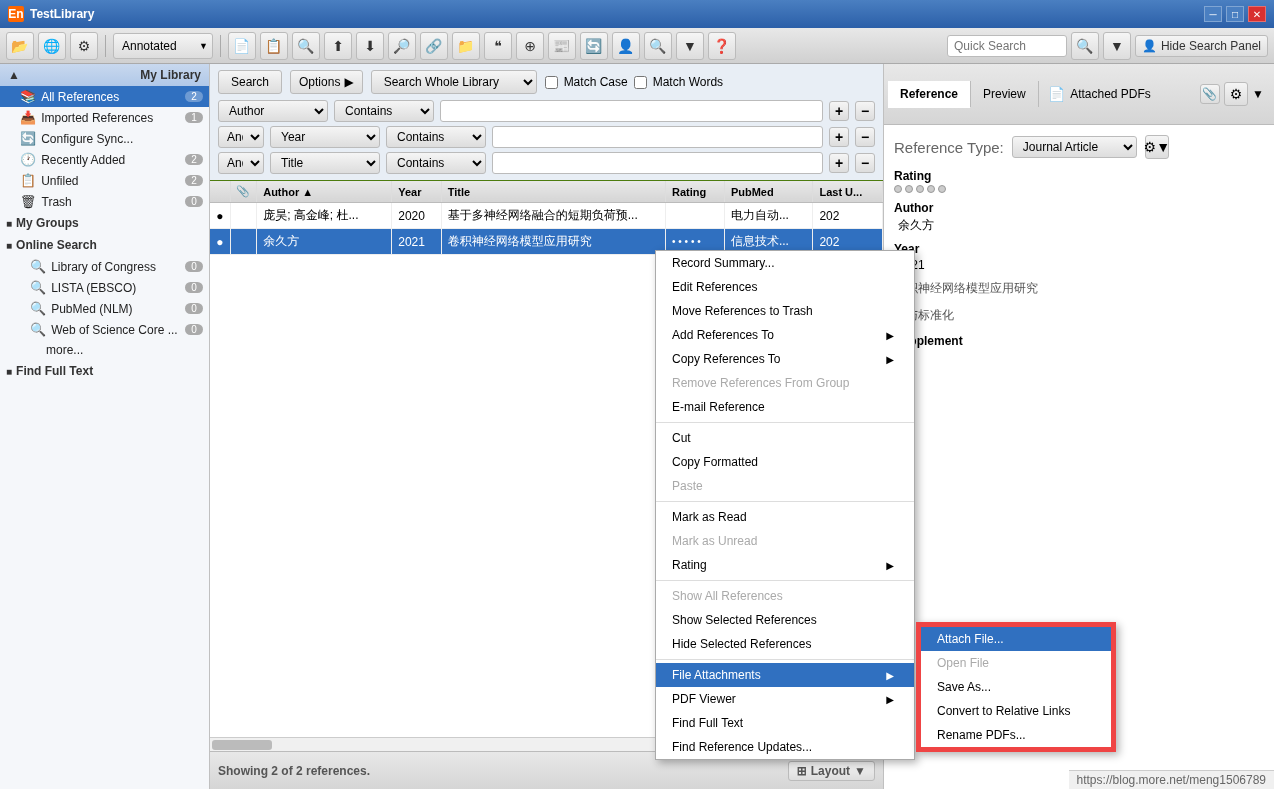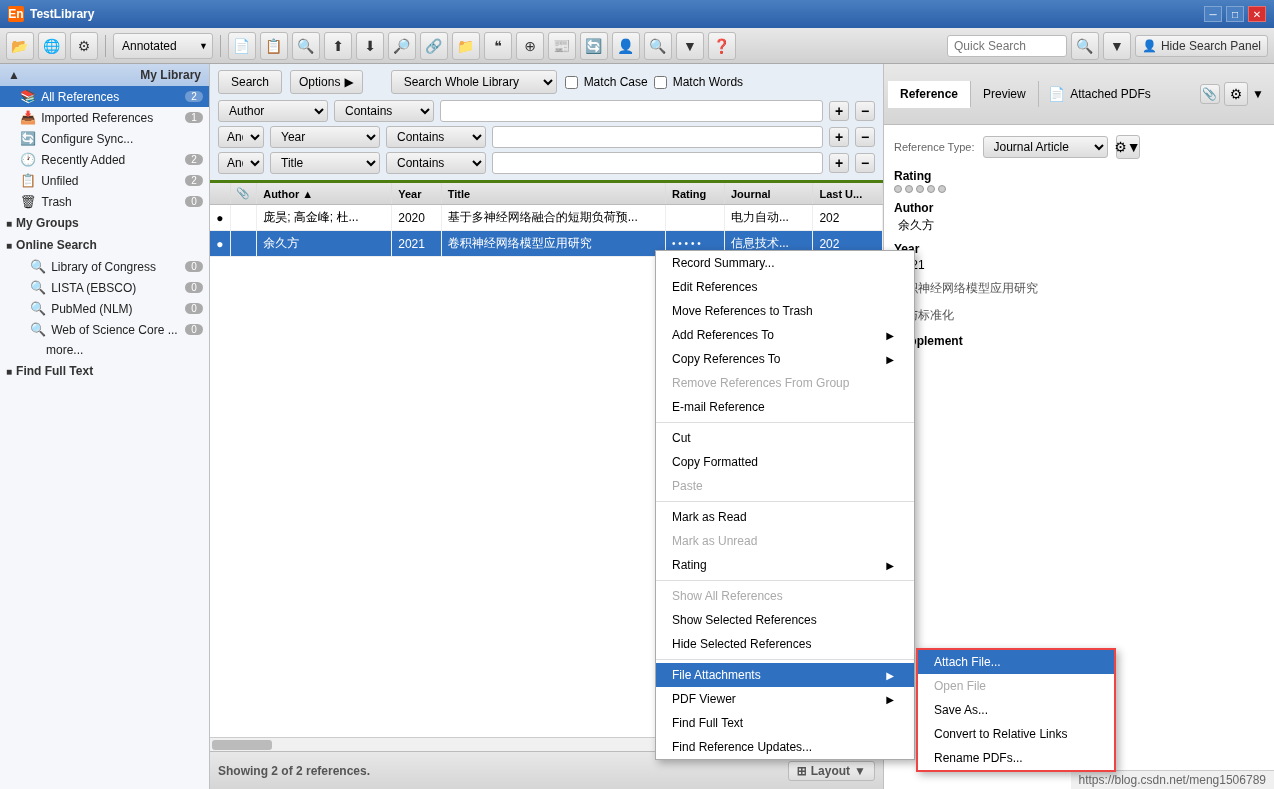--- a/index.html
+++ b/index.html
@@ -137,21 +137,21 @@
       flex: 1;
       display: flex;
       flex-direction: column;
       background: white;
       border-right: 1px solid #c0c0c0;
     }
 
     
     .search-panel {
       background: #e8eef5;
-      border-bottom: 3px solid #4d7c0f;
+      border-bottom: 1px solid #4d7c0f;
       padding: 6px 8px;
     }
     .search-top-row {
       display: flex; align-items: center; gap: 8px;
       margin-bottom: 6px;
     }
     .search-btn {
       background: linear-gradient(to bottom, #f5f5f5, #ddd);
       border: 1px solid #bbb;
       border-radius: 3px;
@@ -169,21 +169,20 @@
       display: flex; align-items: center; gap: 4px;
     }
     .search-scope-dropdown {
       background: linear-gradient(to bottom, #f5f5f5, #ddd);
       border: 1px solid #bbb;
       border-radius: 3px;
       padding: 3px 20px 3px 8px;
       height: 24px;
       min-width: 160px;
       cursor: pointer;
-      margin-left: 20px;
     }
     .checkbox-group { display: flex; align-items: center; gap: 6px; }
     .search-row {
       display: flex; align-items: center; gap: 6px;
       margin-bottom: 4px;
     }
     .search-row:last-child { margin-bottom: 0; }
     .and-dropdown {
       background: linear-gradient(to bottom, #f5f5f5, #ddd);
       border: 1px solid #bbb;
@@ -323,21 +322,21 @@
     }
     .right-panel-content {
       padding: 10px;
       overflow-y: auto;
       flex: 1;
     }
     .ref-type-row {
       display: flex; align-items: center; gap: 8px;
       margin-bottom: 10px;
     }
-    .ref-type-label { font-size: 11px; color: #666; }
+    .ref-type-label { font-size: 15px; color: #666; }
     .ref-type-dropdown {
       background: linear-gradient(to bottom, #f5f5f5, #ddd);
       border: 1px solid #bbb;
       border-radius: 3px;
       padding: 2px 20px 2px 6px;
       height: 22px;
       cursor: pointer;
     }
     .ref-field-section { margin-bottom: 8px; }
     .ref-field-label { font-weight: bold; font-size: 12px; margin-bottom: 2px; }
@@ -371,26 +370,26 @@
     }
     .ctx-item.highlighted { background: #3070c0; color: white; }
     .ctx-item.disabled { color: #aaa; cursor: default; }
     .ctx-sep { height: 1px; background: #ddd; margin: 3px 0; }
     .ctx-arrow { font-size: 10px; }
 
     
     .sub-context-menu {
       position: absolute;
       background: white;
-      border: 2px solid #ef4444;
+      border: 5px solid #ef4444;
       box-shadow: 3px 3px 8px rgba(0,0,0,0.3);
       min-width: 200px;
       z-index: 1001;
       left: 916px;
-      top: 648px;
+      top: 622px;
     }
     .sub-ctx-item {
       padding: 5px 20px 5px 16px;
       cursor: pointer;
       font-size: 12px;
     }
     .sub-ctx-item.highlighted { background: #3070c0; color: white; }
     .sub-ctx-item.disabled { color: #aaa; cursor: default; }
 
     
@@ -614,21 +613,21 @@
     <div class="ref-table-container">
       <table class="ref-table">
         <thead>
           <tr>
             <th style="width:20px;"></th>
             <th style="width:20px;">📎</th>
             <th>Author ▲</th>
             <th>Year</th>
             <th>Title</th>
             <th>Rating</th>
-            <th>Journal</th>
+            <th>PubMed</th>
             <th>Last U...</th>
           </tr>
         </thead>
         <tbody>
           <tr>
             <td style="text-align:center;">●</td>
             <td></td>
             <td>庞昊; 高金峰; 杜...</td>
             <td>2020</td>
             <td style="max-width:180px;overflow:hidden;text-overflow:ellipsis;">基于多神经网络融合的短期负荷预...</td>
@@ -811,14 +810,14 @@
 
 <div class="sub-context-menu">
   <div class="sub-ctx-item highlighted">Attach File...</div>
   <div class="sub-ctx-item disabled">Open File</div>
   <div class="sub-ctx-item">Save As...</div>
   <div class="sub-ctx-item">Convert to Relative Links</div>
   <div class="sub-ctx-item">Rename PDFs...</div>
 </div>
 
 <div class="url-bar">
-  <span>https://blog.csdn.net/meng1506789</span>
+  <span>https://blog.more.net/meng1506789</span>
 </div>
 
 </body></html>

